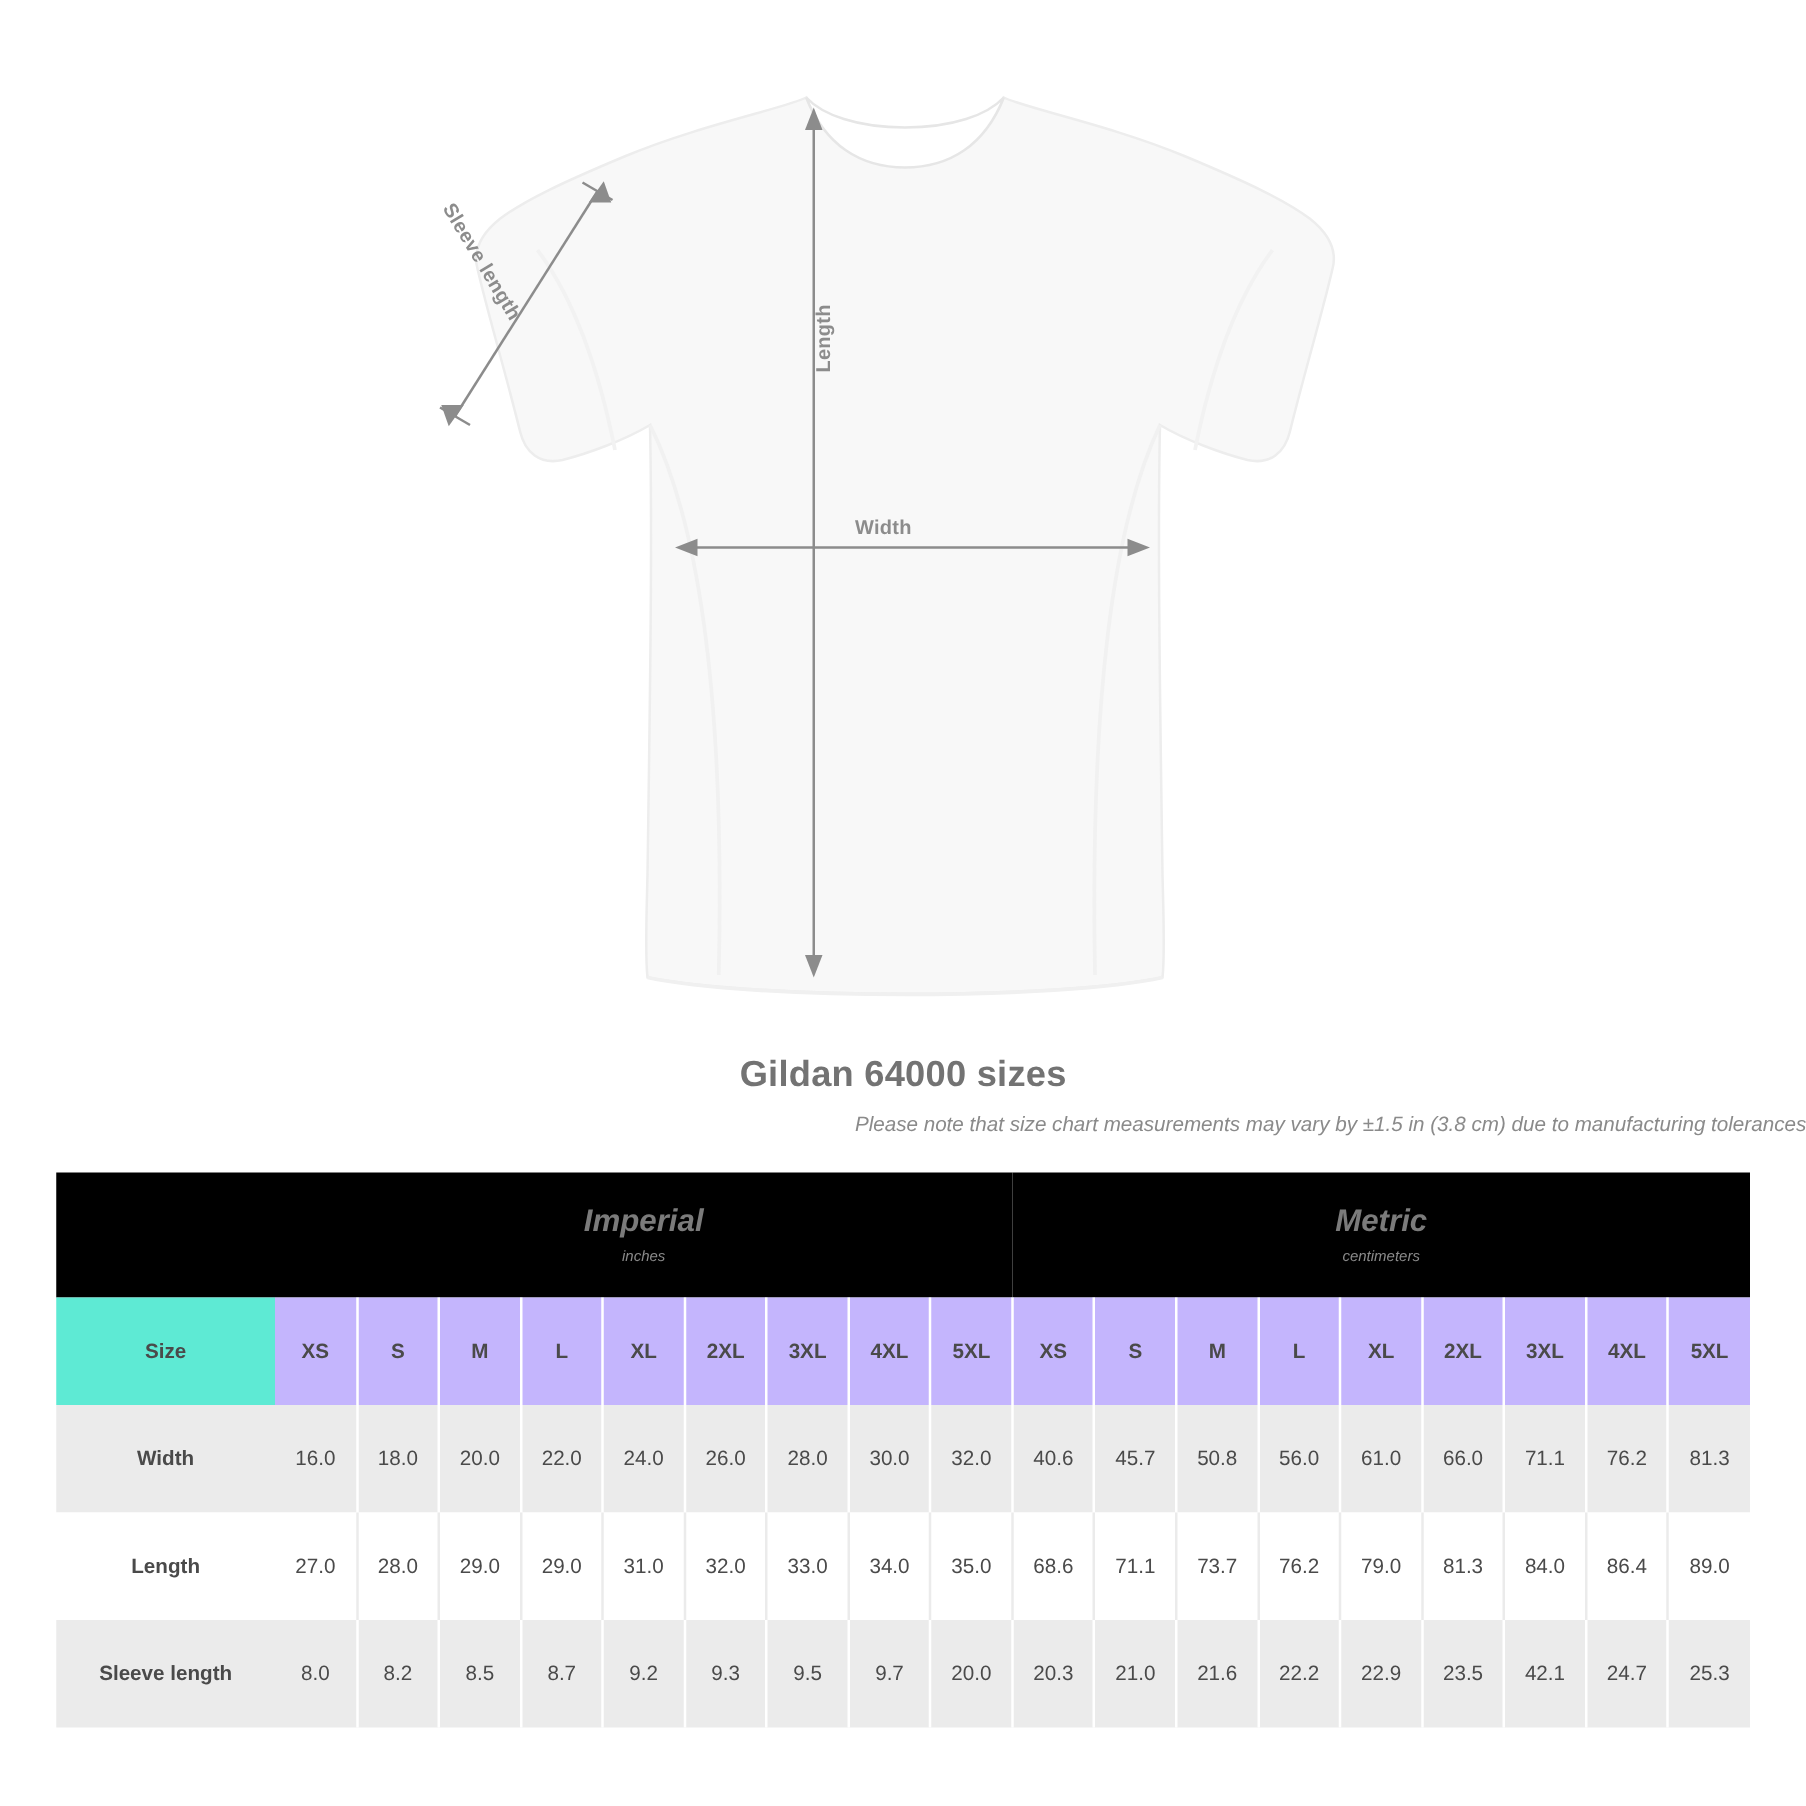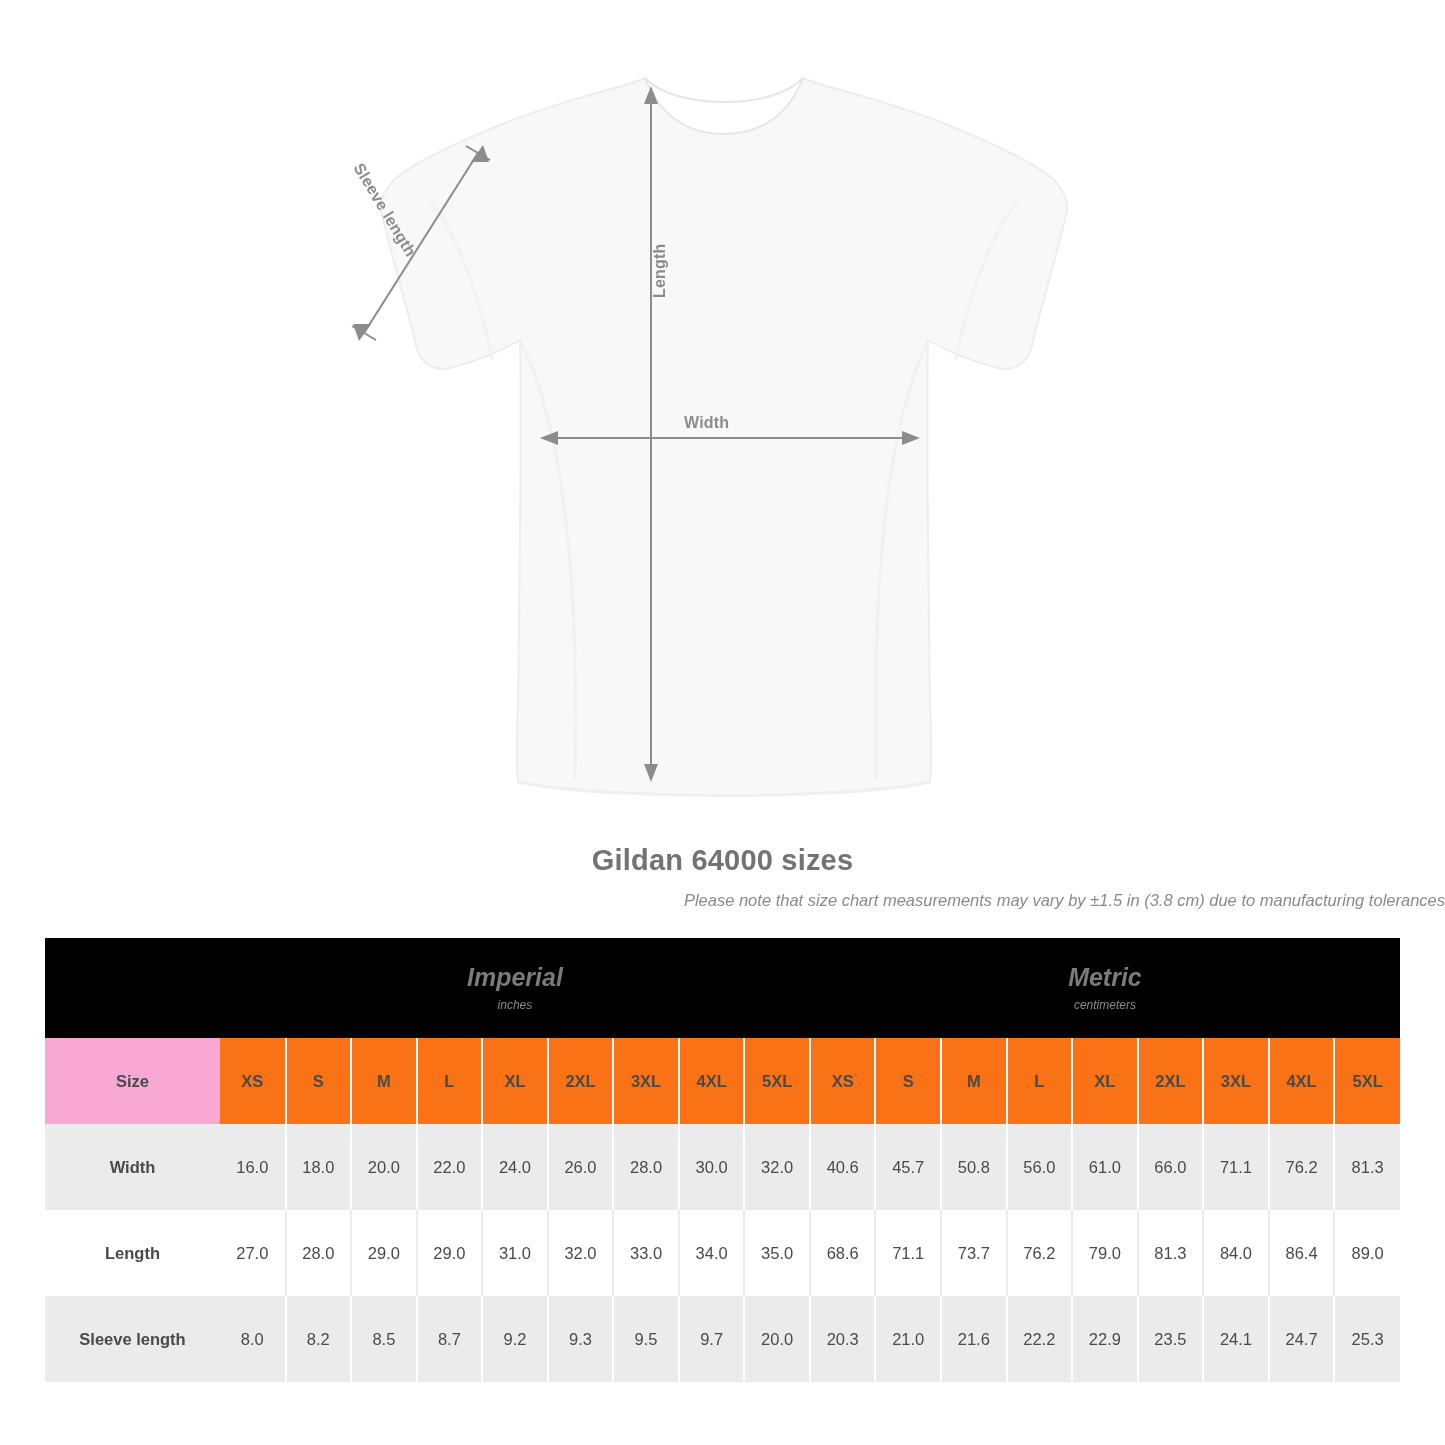--- a/index.html
+++ b/index.html
@@ -107,28 +107,28 @@
     color: #7b7b7b;
     line-height: 1.05;
   }
   .unit-sub {
     font-size: 12px;
     font-style: italic;
     color: #8a8a8a;
     margin-top: 8px;
   }
   .hdr-row td {
-    background: #f97316;
+    background: #c4b5fd;
     height: 84px;
     font-size: 17px;
     font-weight: bold;
     color: #4d4d4d;
   }
   .hdr-row td.rowhead {
-    background: #f9a8d4;
+    background: #5eead4;
   }
   tr.band-odd td { background: #ebebeb; }
   tr.band-even td { background: #ffffff; }
   tbody tr.data-row td {
     height: 84px;
   }
   td.rowhead {
     font-weight: bold;
     font-size: 17px;
     color: #4d4d4d;
@@ -301,21 +301,21 @@
           <td class="col-sep">9.3</td>
           <td class="col-sep">9.5</td>
           <td class="col-sep">9.7</td>
           <td class="col-sep">20.0</td>
           <td class="col-sep">20.3</td>
           <td class="col-sep">21.0</td>
           <td class="col-sep">21.6</td>
           <td class="col-sep">22.2</td>
           <td class="col-sep">22.9</td>
           <td class="col-sep">23.5</td>
-          <td class="col-sep">24.1</td>
+          <td class="col-sep">42.1</td>
           <td class="col-sep">24.7</td>
           <td class="col-sep">25.3</td>
         </tr>
       </tbody>
     </table>
   </div>
 
 </div>
 
 </body></html>

